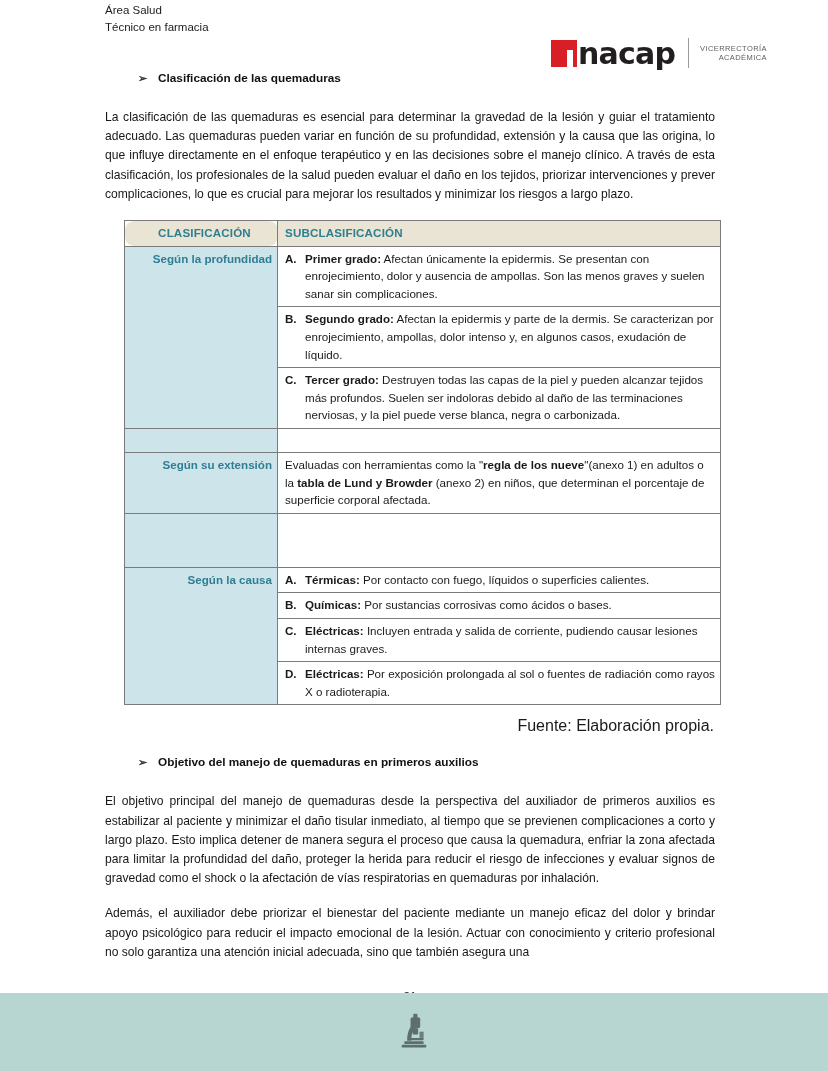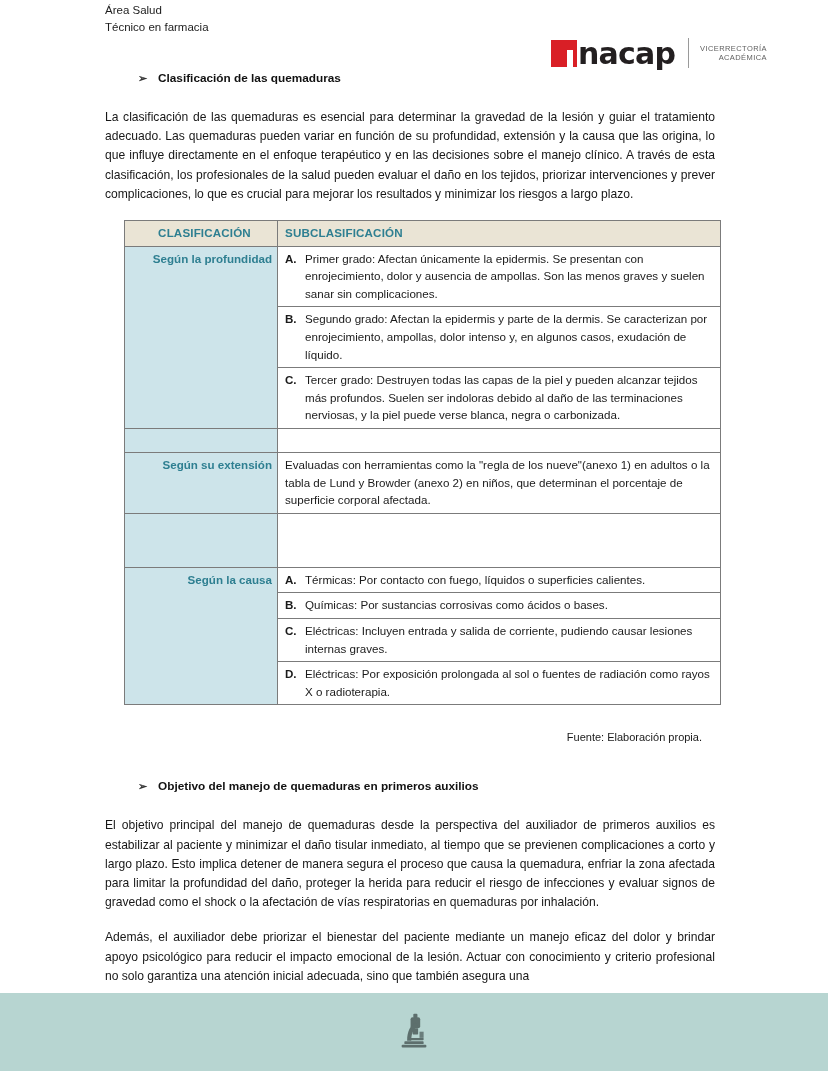--- a/index.html
+++ b/index.html
@@ -144,21 +144,21 @@
   .th-cell {
     background: #eae4d5;
     color: #2e7f91;
     font-weight: bold;
     font-size: 11.6px;
     letter-spacing: 0.15px;
     text-align: left;
     padding: 4px 5px 4px 10px;
     height: 17px;
   }
-  .th-cell.first { text-align: center; padding-left: 12px; }
+  .th-cell.first { text-align: center; padding-left: 12px; border-radius: 9px; }
   .cat-cell {
     background: #cde4ea;
     color: #2e7f91;
     font-weight: bold;
     text-align: right;
     vertical-align: middle;
     font-size: 11.6px;
     padding: 4px;
   }
   .sub-cell { background: #ffffff; }
@@ -170,28 +170,28 @@
     flex: 0 0 20px;
     font-weight: bold;
     font-size: 11.6px;
     line-height: 17.6px;
   }
   .sub-text {
     flex: 1 1 auto;
     font-size: 11.6px;
     line-height: 17.6px;
   }
-  .sub-text b { font-weight: normal; }
+  .sub-text b { font-weight: bold; }
   .col-a { width: 153px; }
   .col-b { width: 443px; }
 
   .fuente {
-    margin: 12px;
+    margin: 0;
     text-align: right;
-    font-size: 11px;
+    font-size: 16px;
     line-height: 17px;
     padding-right: 1px;
   }
 
   
   .pagenum {
     text-align: center;
     font-size: 11.6px;
     line-height: 16px;
     margin: 0;

